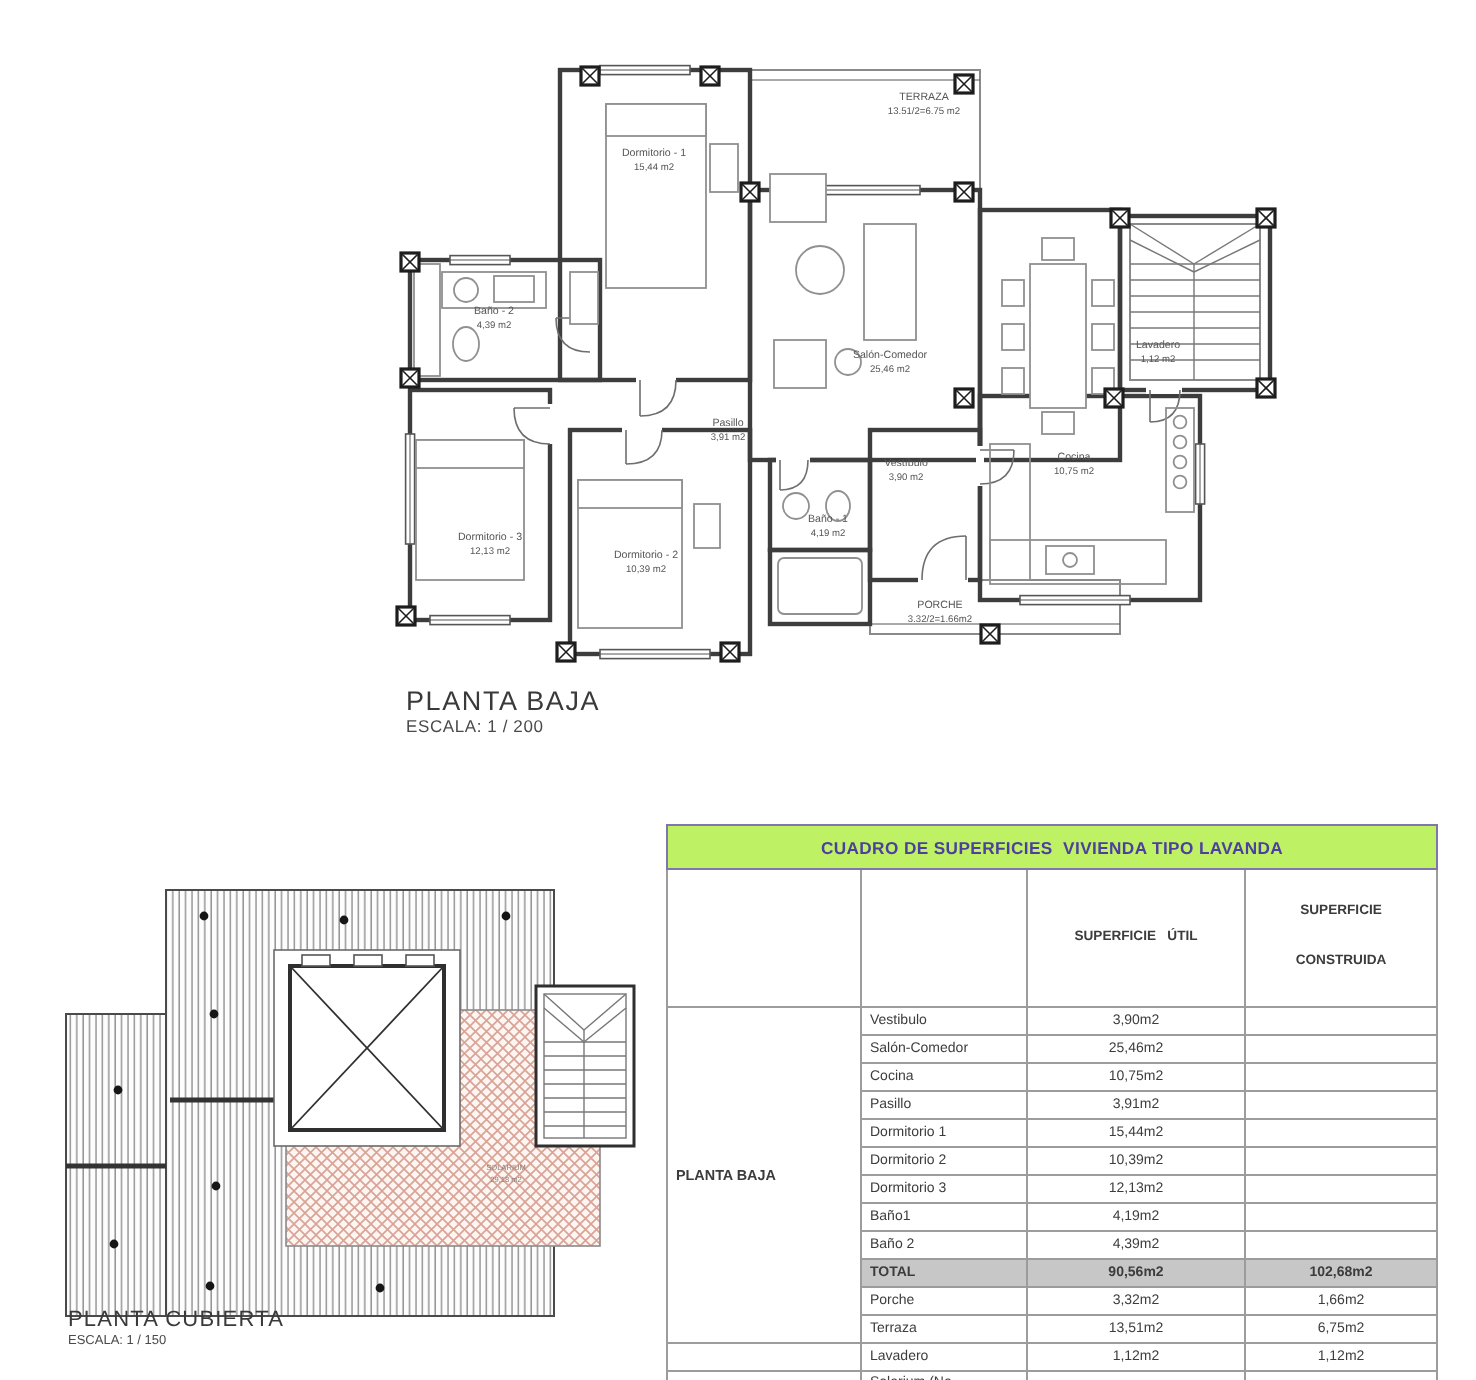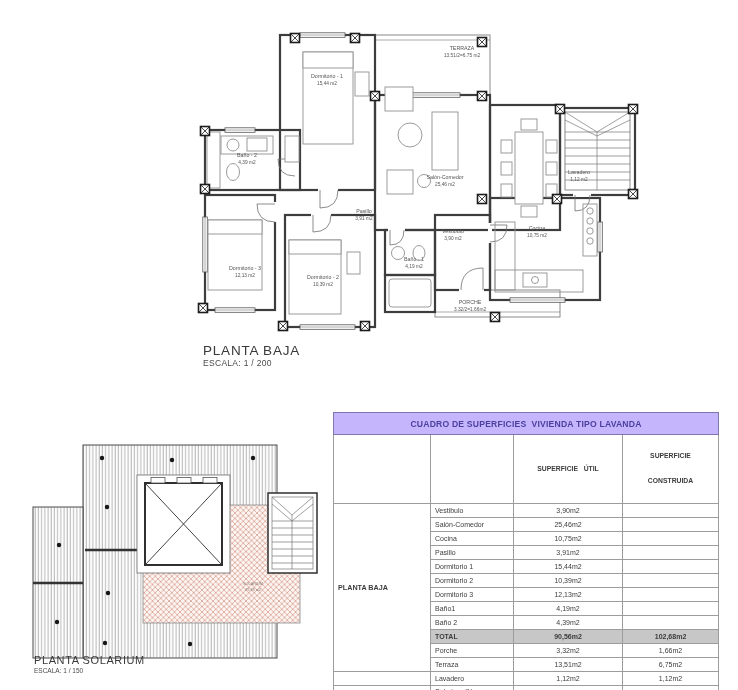--- a/index.html
+++ b/index.html
@@ -22,21 +22,21 @@
   .furnl{fill:none;stroke:#909090;stroke-width:.9;}
   .door{fill:none;stroke:#6e6e6e;stroke-width:.8;}
   .gap{fill:#ffffff;stroke:none;}
   .win{fill:#ffffff;stroke:#555;stroke-width:.8;}
   .winl{stroke:#555;stroke-width:.5;}
   .tread{stroke:#777;stroke-width:.7;}
   
   .surf-table{border-collapse:collapse;table-layout:fixed;width:385px;
       font-size:7px;color:#3c3c3c;border:1.5px solid #7e76ad;}
   .surf-table td{border:0.8px solid #9c9c9c;padding:0 3px;overflow:hidden;}
-  td.t-title{background:#c4b5fd;color:#4c3f9e;font-weight:bold;font-size:8.6px;
+  td.t-title{background:#bef264;color:#4c3f9e;font-weight:bold;font-size:8.6px;
       text-align:center;height:21px;white-space:pre;border:1px solid #7e76ad;letter-spacing:.2px;}
   td.t-colhead{font-weight:bold;text-align:center;font-size:6.8px;line-height:1.25;height:22px;white-space:pre;}
   .surf-table tr.r{height:14px;}
   td.name{padding-left:4px;}
   td.val{text-align:center;}
   td.group{font-weight:bold;font-size:7.2px;vertical-align:middle;padding-left:4px;}
   tr.total td{background:#c7c7c7;font-weight:bold;}
   tr.solarium{height:21px;}
   tr.solarium td.name{line-height:1.15;}
 </style>
@@ -302,21 +302,21 @@
       <circle cx="90" cy="218" r="2.2"></circle>
       <circle cx="175" cy="219" r="2.2"></circle>
   </g>
 
   <g>
     <text class="tiny" x="238" y="160">SOLARIUM</text>
     <text class="tiny" x="238" y="166">29,18 m2</text>
   </g>
 </svg>
 
-<div class="abs roof-title" style="left:34px;top:654px;">PLANTA SOLARIUM</div>
+<div class="abs roof-title" style="left:34px;top:654px;">PLANTA CUBIERTA</div>
 <div class="abs roof-scale" style="left:34px;top:667px;">ESCALA: 1 / 150</div>
 
 <table class="surf-table abs" style="left:333px;top:412px;">
   <colgroup>
       <col style="width:97px">
       <col style="width:83px">
       <col style="width:109px">
       <col style="width:96px">
     </colgroup>
   <tbody>

